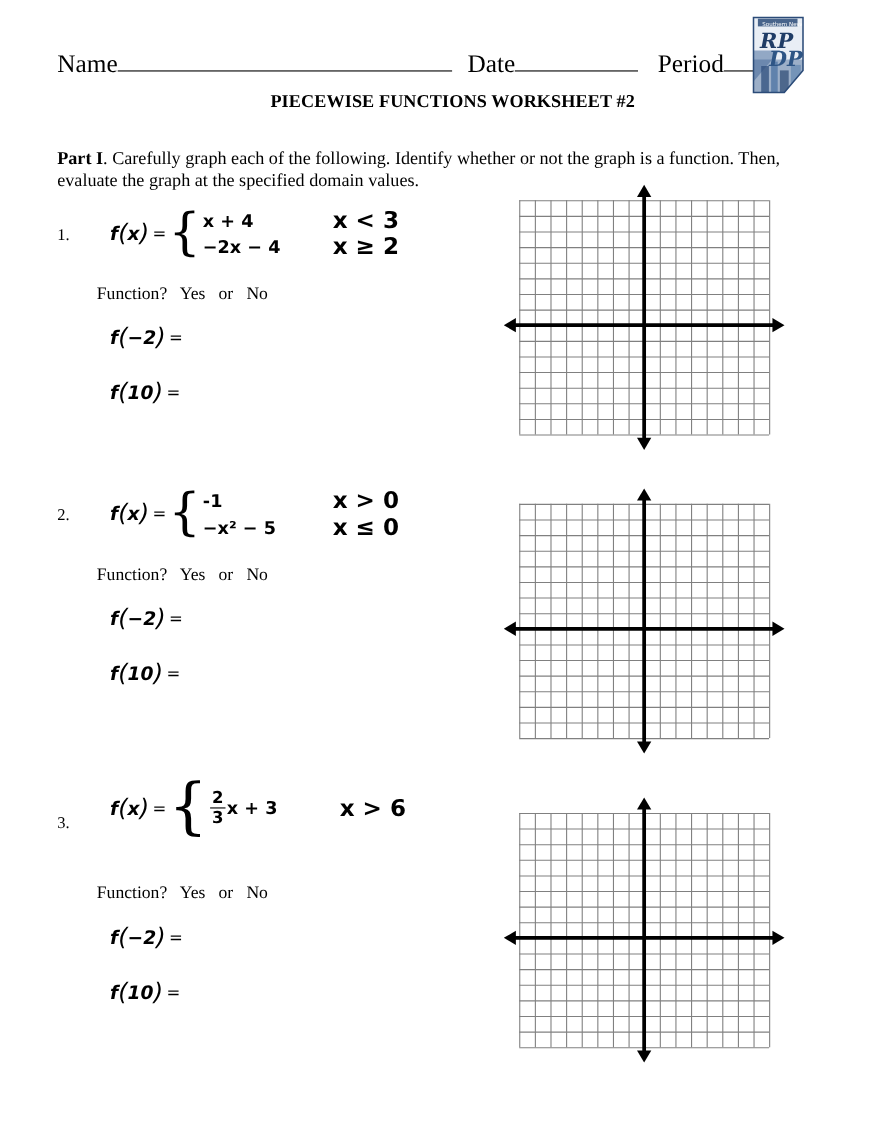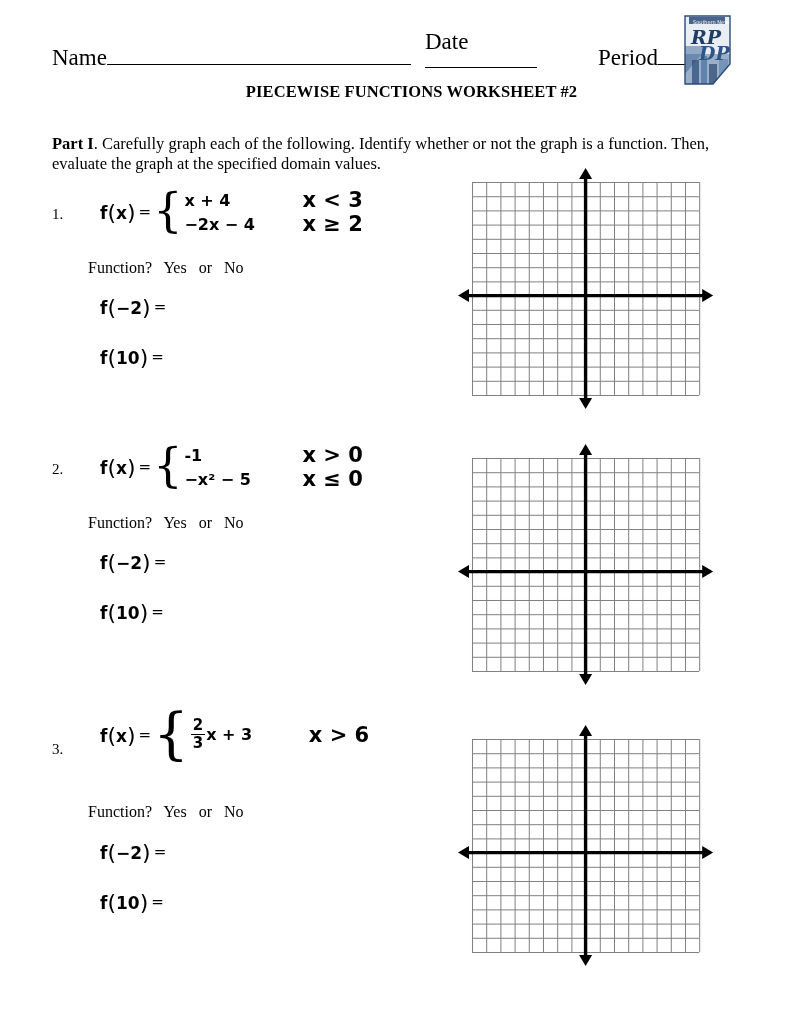--- a/index.html
+++ b/index.html
@@ -35,21 +35,21 @@
     font-size: 23px;
     line-height: 20px;
   }
   .field-blank {
     display: inline-block;
     border-bottom: 1.3px solid #000;
     height: 15px;
   }
   #name-group { left: 0px; }
   #name-blank { width: 304px; }
-  #date-group { left: 373px; flex-direction: column; }
+  #date-group { left: 373px; }
   #date-blank { width: 112px; }
   #period-group { left: 546px; }
   #period-blank { width: 71px; }
 
   #doc-logo {
     position: absolute;
     left: 679px;
     top: 14px;
     width: 57px;
     height: 72px;
@@ -99,20 +99,21 @@
     position: absolute;
     left: 48px;
     top: 0;
     display: flex;
     align-items: center;
     font-family: "DejaVu Sans", sans-serif;
     font-size: 16px;
     font-weight: bold;
   }
   .fx-label {
+    font-style: italic;
     font-size: 17px;
     white-space: nowrap;
   }
   .paren-big {
     font-weight: normal;
     font-size: 22px;
     line-height: 1;
     position: relative;
     top: 1px;
   }

